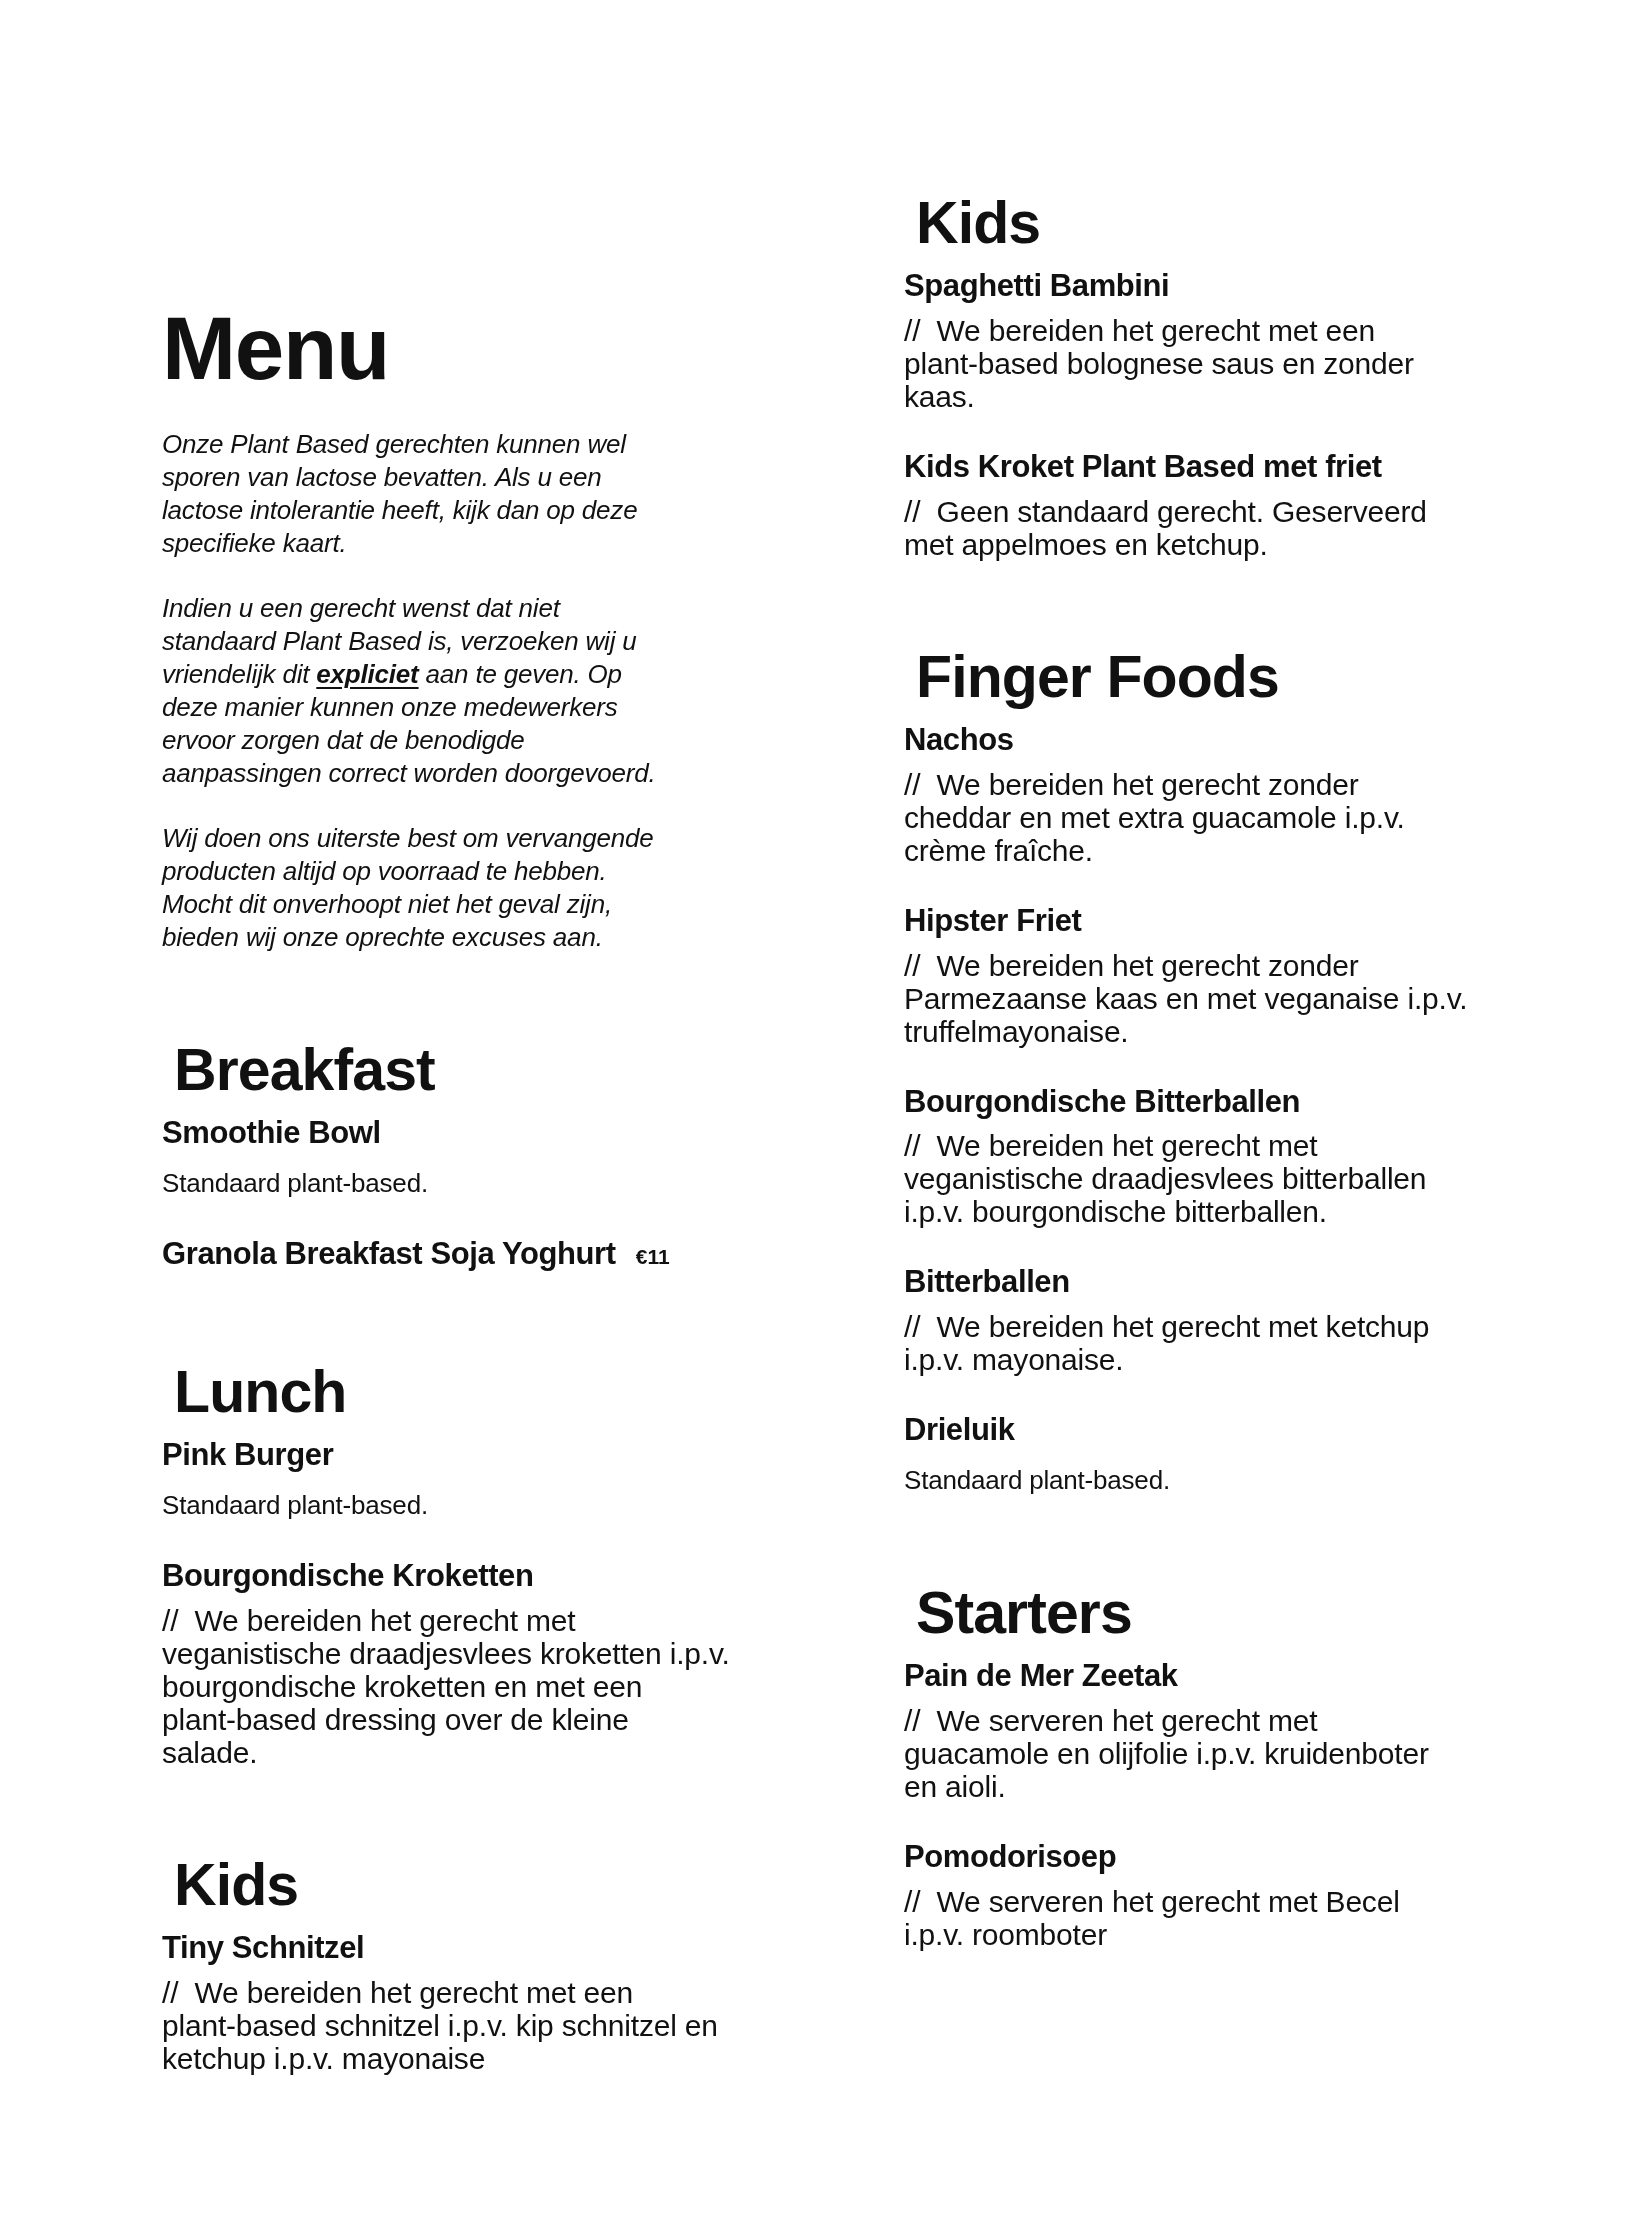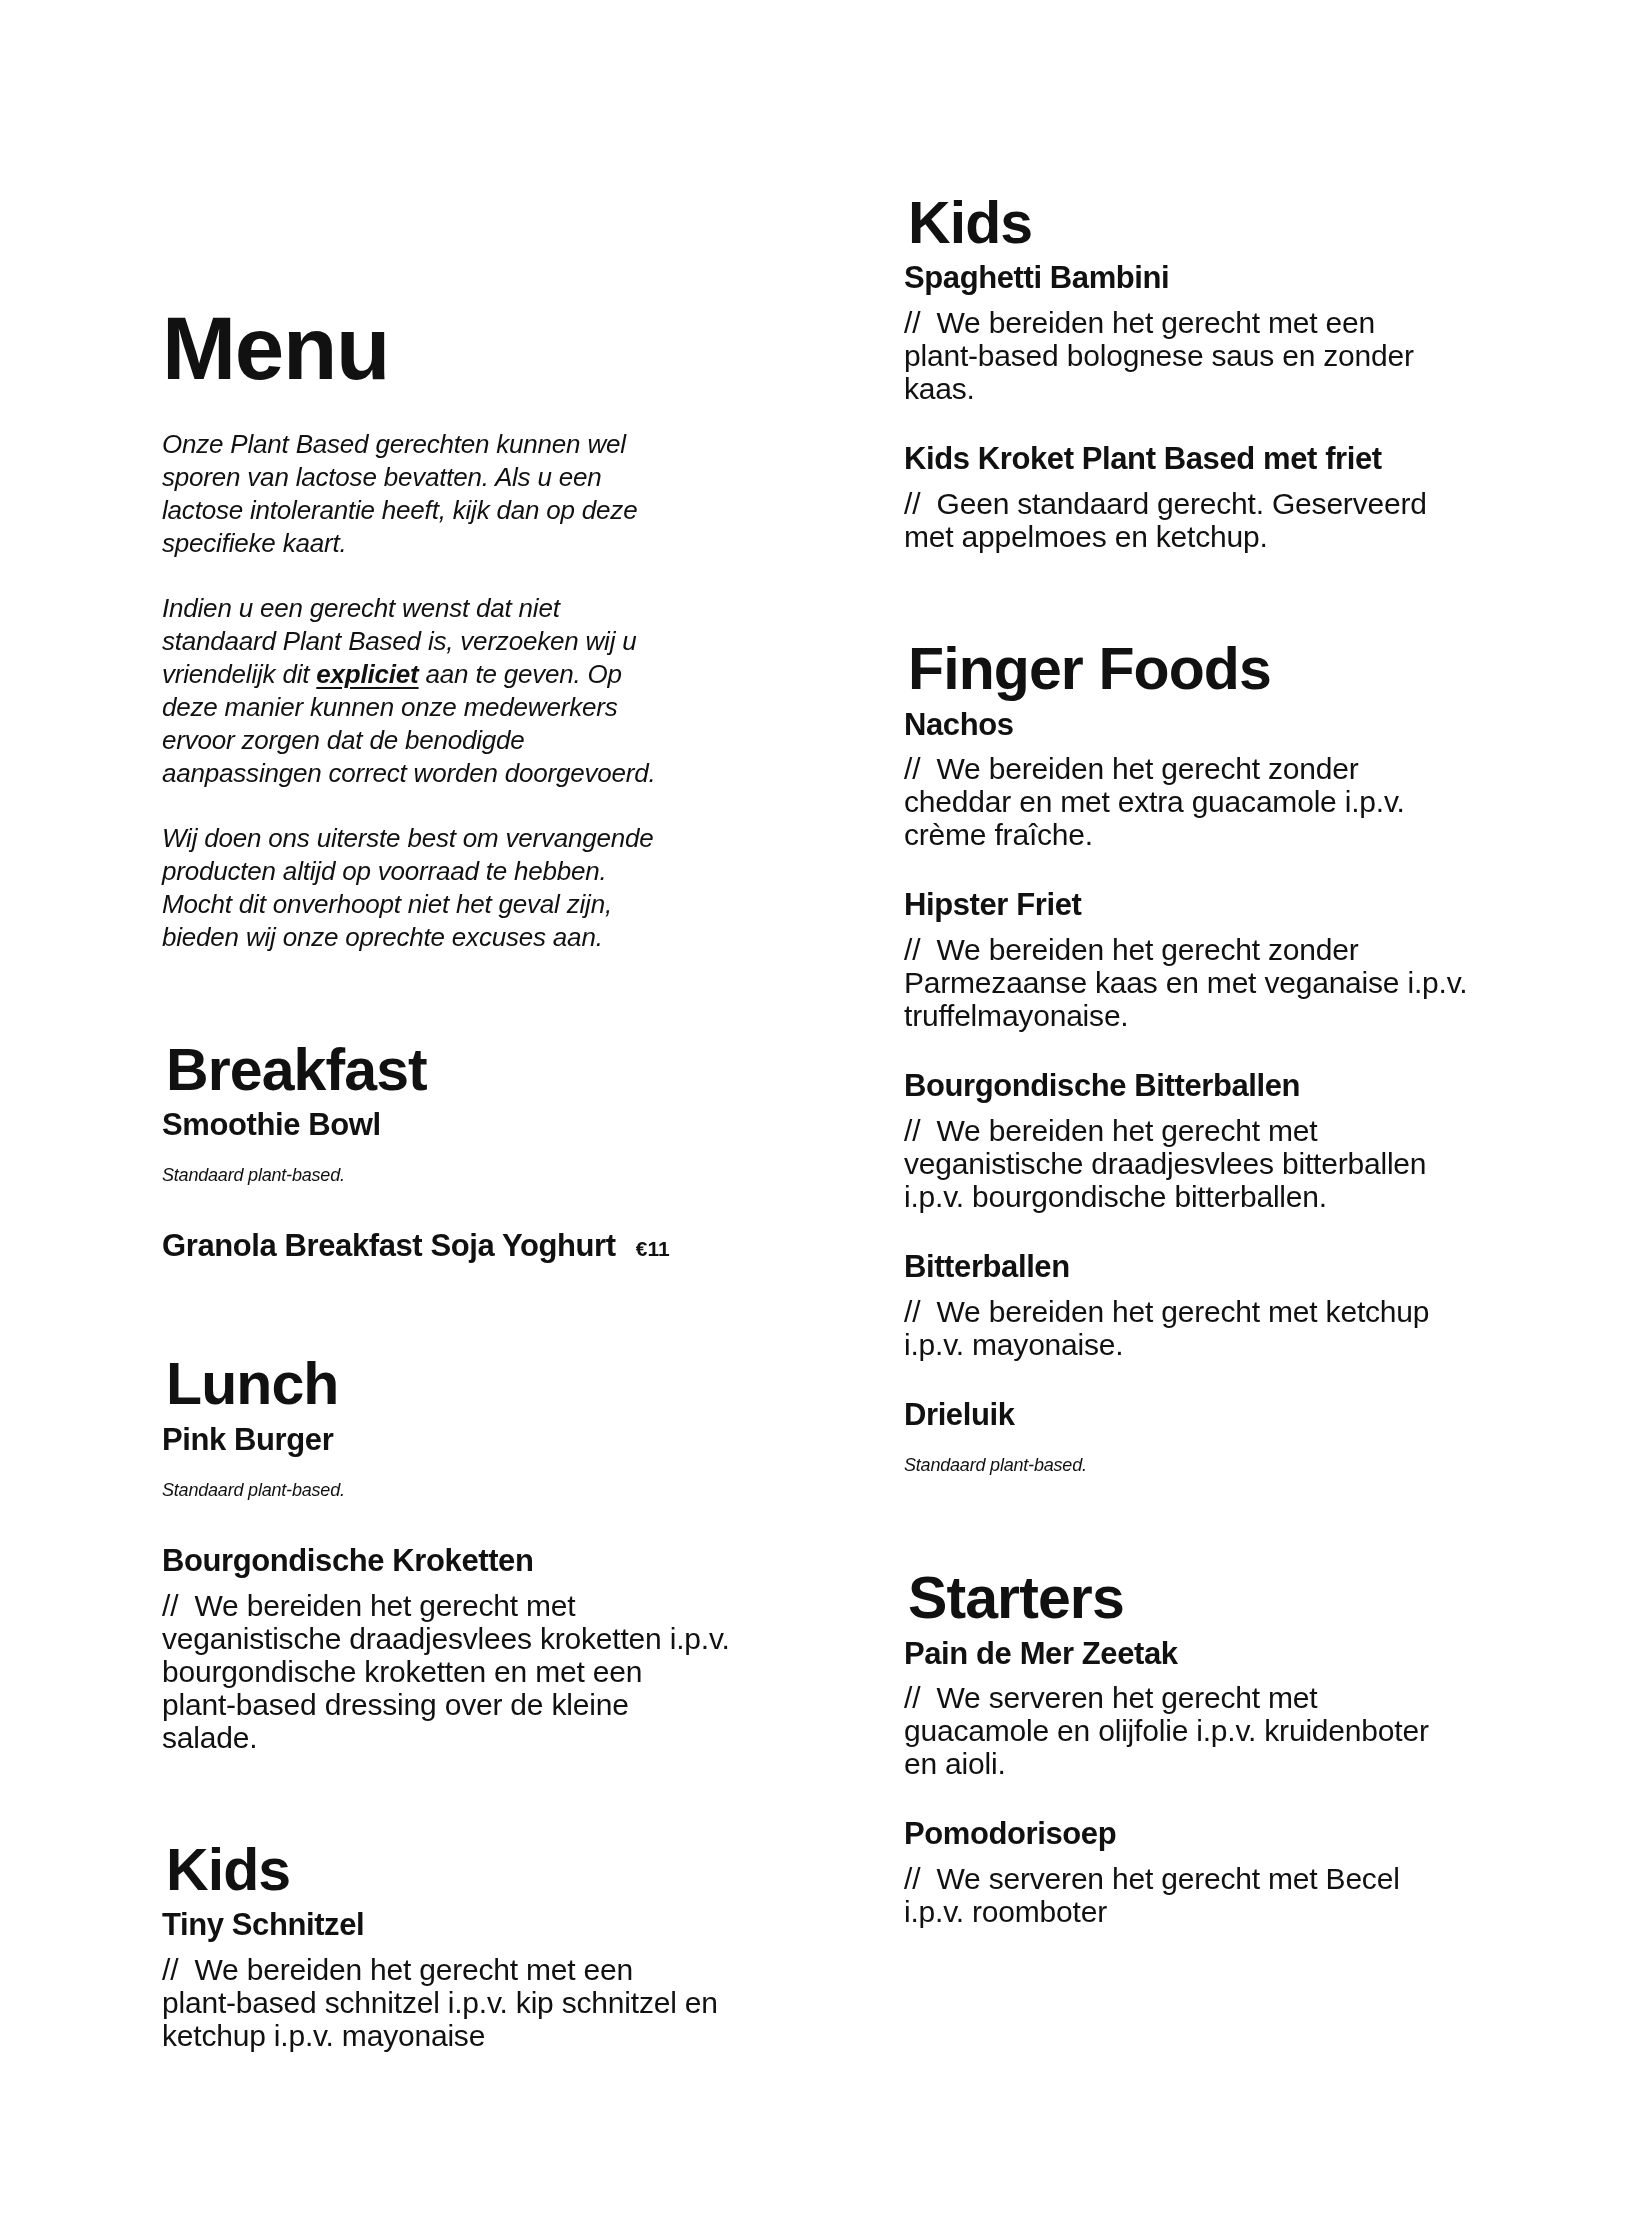--- a/index.html
+++ b/index.html
@@ -47,21 +47,21 @@
     font-weight:700;
     text-decoration:underline;
     text-decoration-thickness:2.2px;
     text-underline-offset:4.4px;
   }
 
   .menu-section{ margin-top:84px; }
   .col-right .menu-section:first-child{ margin-top:191px; }
 
   .section-heading{
-    margin:4px;
+    margin:12px;
     font-size:59px;
     line-height:64px;
     font-weight:700;
     letter-spacing:-0.9px;
     white-space:nowrap;
   }
 
   .menu-item{ margin-top:35px; }
   .section-heading + .menu-item{ margin-top:4.4px; }
 
@@ -81,23 +81,22 @@
   }
   .dish-desc{
     margin:8.9px 0 0 0;
     font-size:30px;
     line-height:33px;
     letter-spacing:-0.2px;
     white-space:pre-wrap;
   }
   .dish-note{
     margin:15px 0 0 0;
-    font-size:18px;
+    font-size:26px;
     line-height:33px;
-    font-style:italic;
     letter-spacing:-0.2px;
     white-space:pre-wrap;
   }
 </style>
 </head>
 <body>
 
 <div class="page">
 
   <div class="col col-left">

